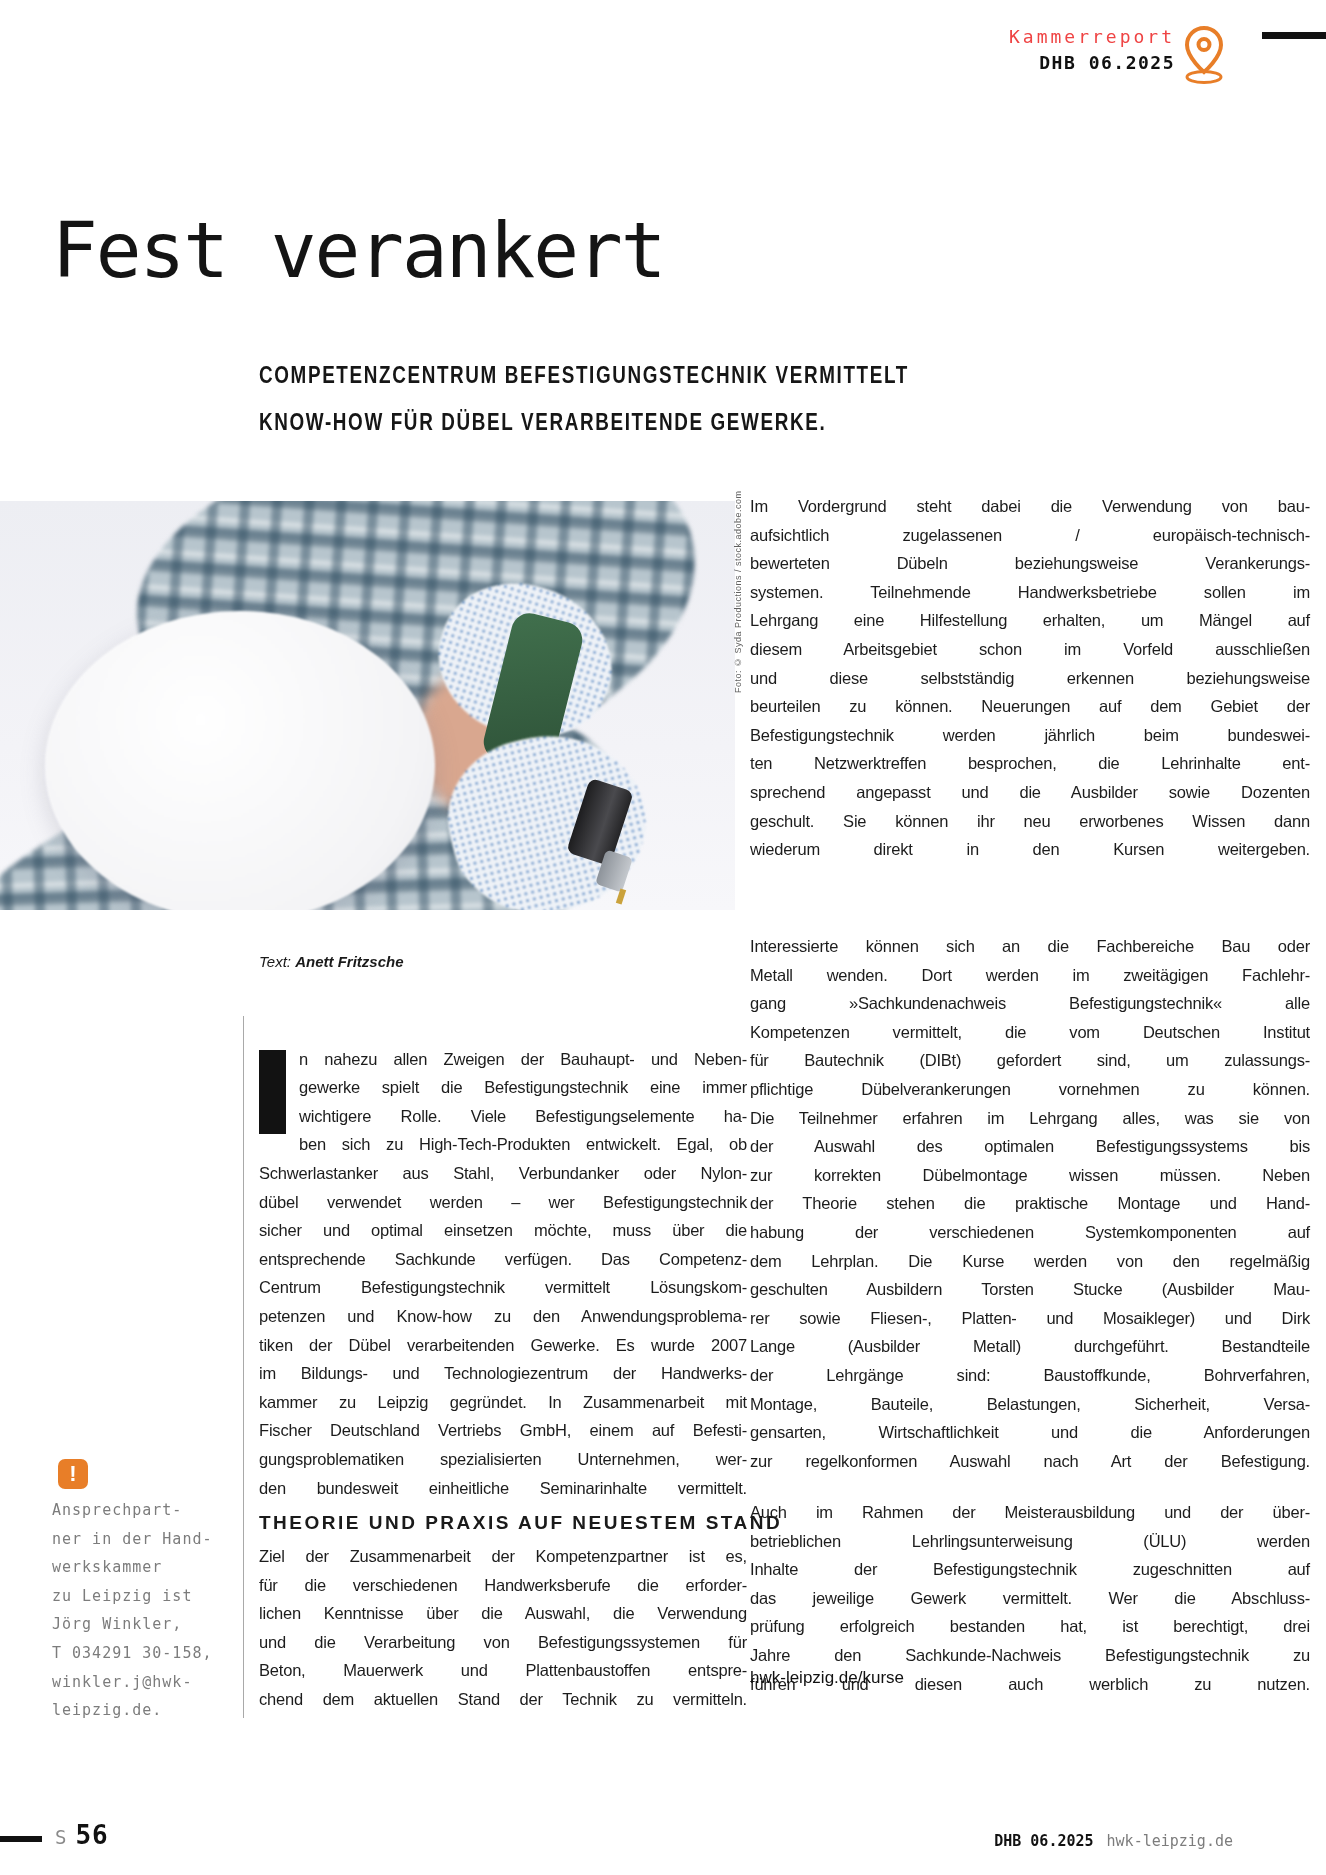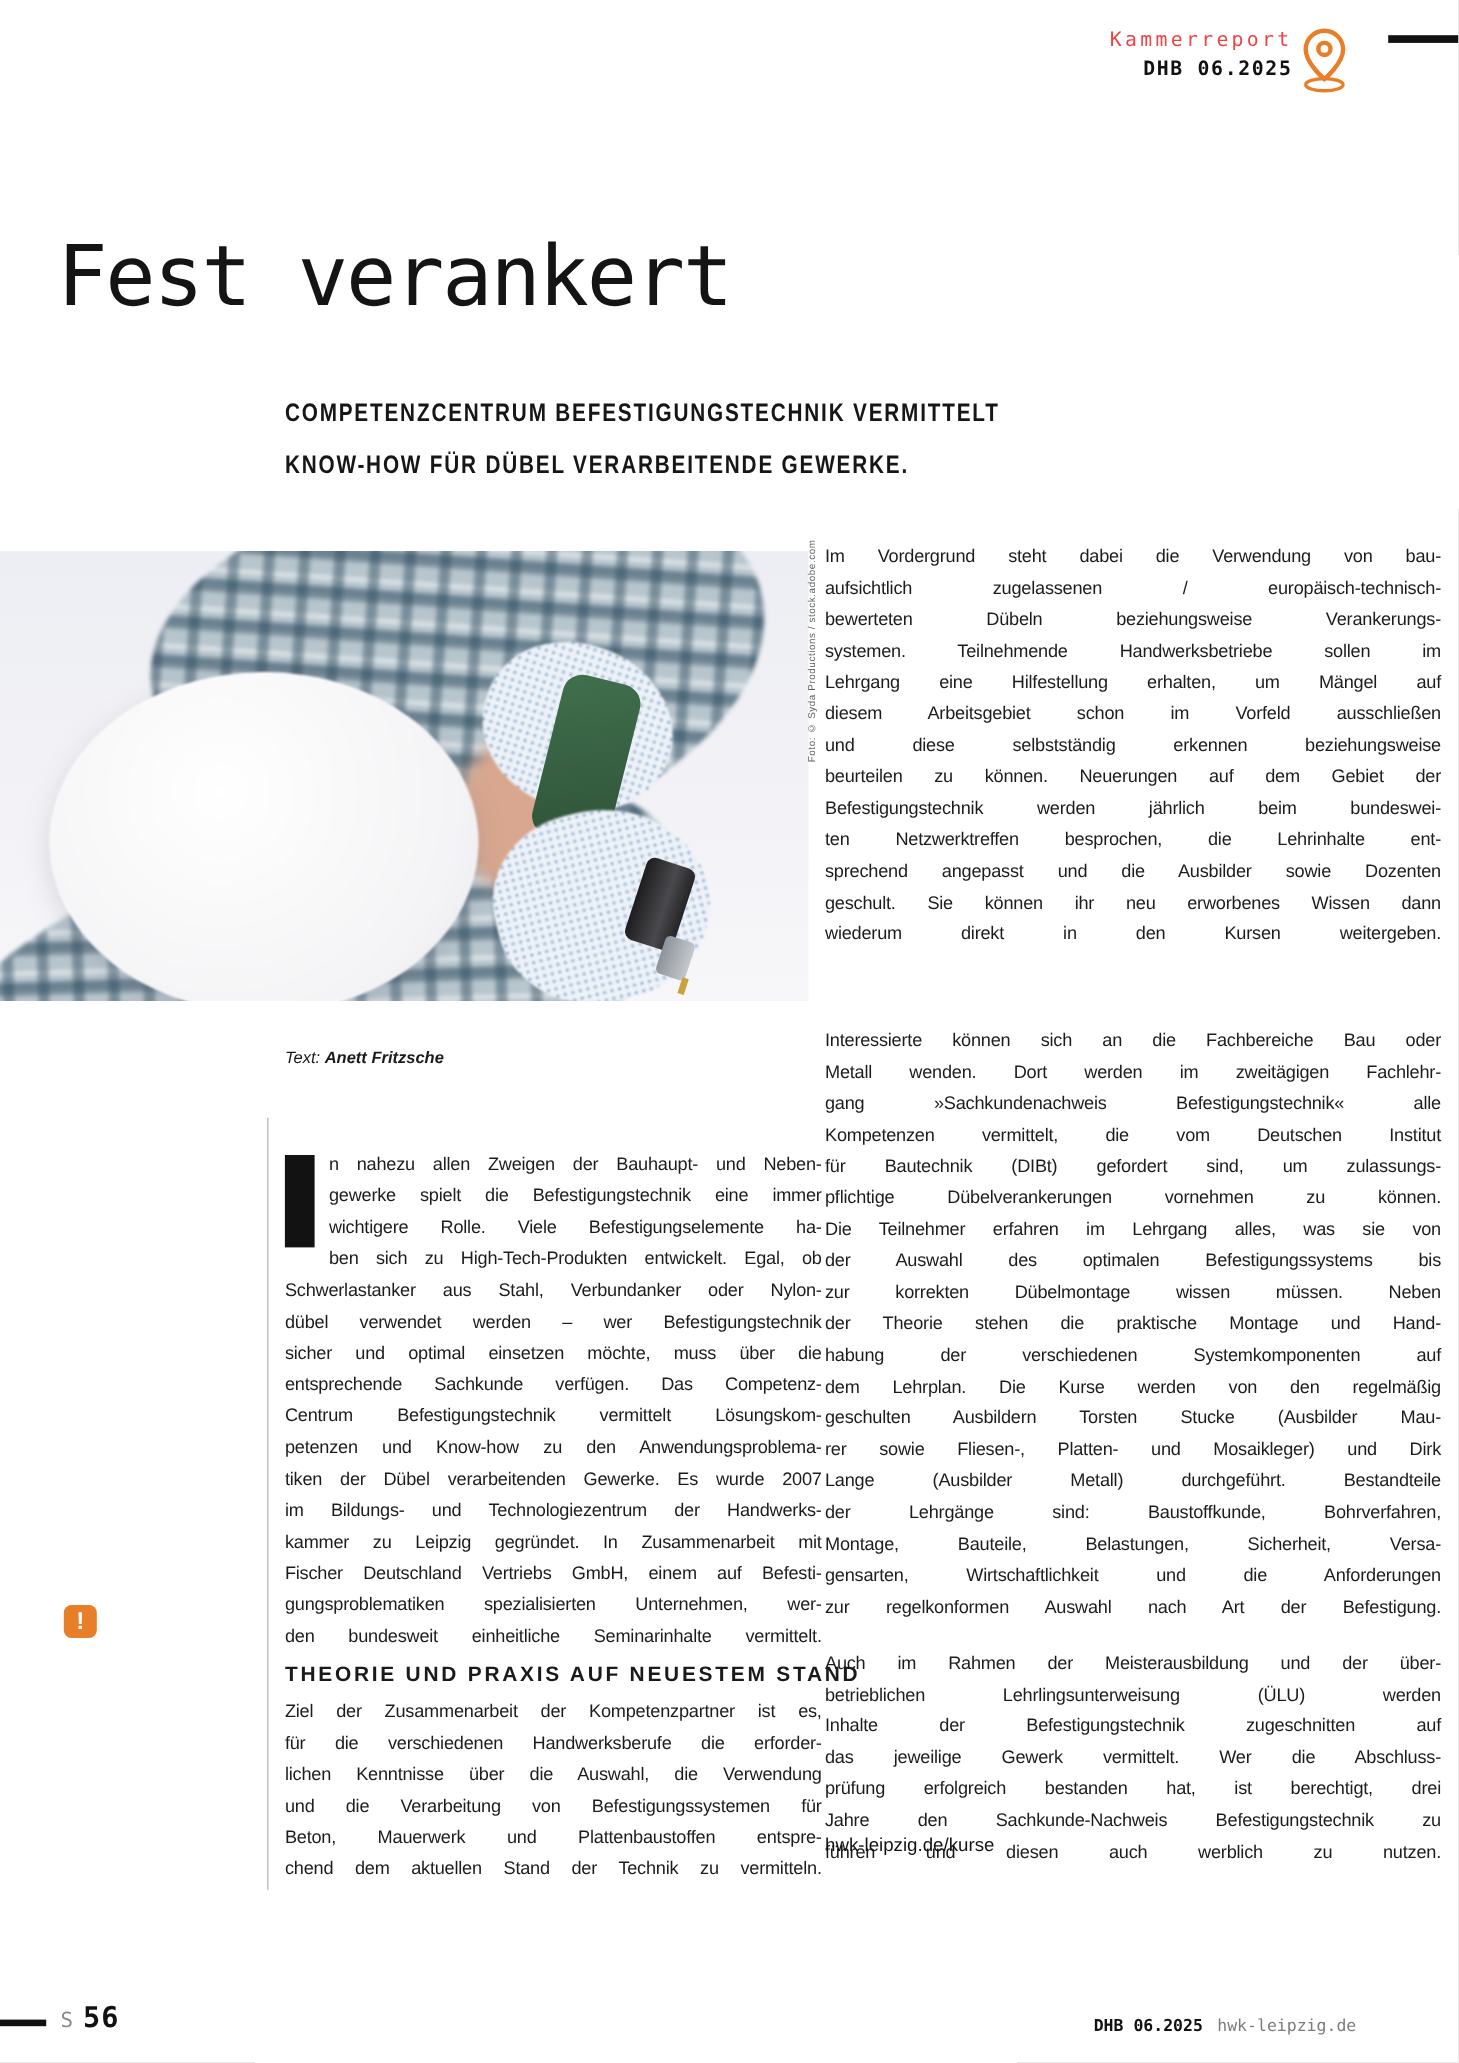--- a/index.html
+++ b/index.html
@@ -176,20 +176,28 @@
   <div class="col-text col2-p3">Auch im Rahmen der Meisterausbildung und der über-
 betrieblichen Lehrlingsunterweisung (ÜLU) werden
 Inhalte der Befestigungstechnik zugeschnitten auf
 das jeweilige Gewerk vermittelt. Wer die Abschluss-
 prüfung erfolgreich bestanden hat, ist berechtigt, drei
 Jahre den Sachkunde-Nachweis Befestigungstechnik zu
 führen und diesen auch werblich zu nutzen.</div>
   <div class="col2-link">hwk-leipzig.de/kurse</div>
 
   <div class="note-icon">!</div>
+  <div class="note-text">Ansprechpart-
+ner in der Hand-
+werkskammer
+zu Leipzig ist
+Jörg Winkler,
+T 034291 30-158,
+winkler.j@hwk-
+leipzig.de.</div>
 
   <div class="foot-bar"></div>
   <div class="foot-page">
     <span class="s">S</span>
     <span class="num">56</span>
   </div>
   <div class="foot-right">
     <span class="issue">DHB 06.2025</span>
     <span class="site">hwk-leipzig.de</span>
   </div>

